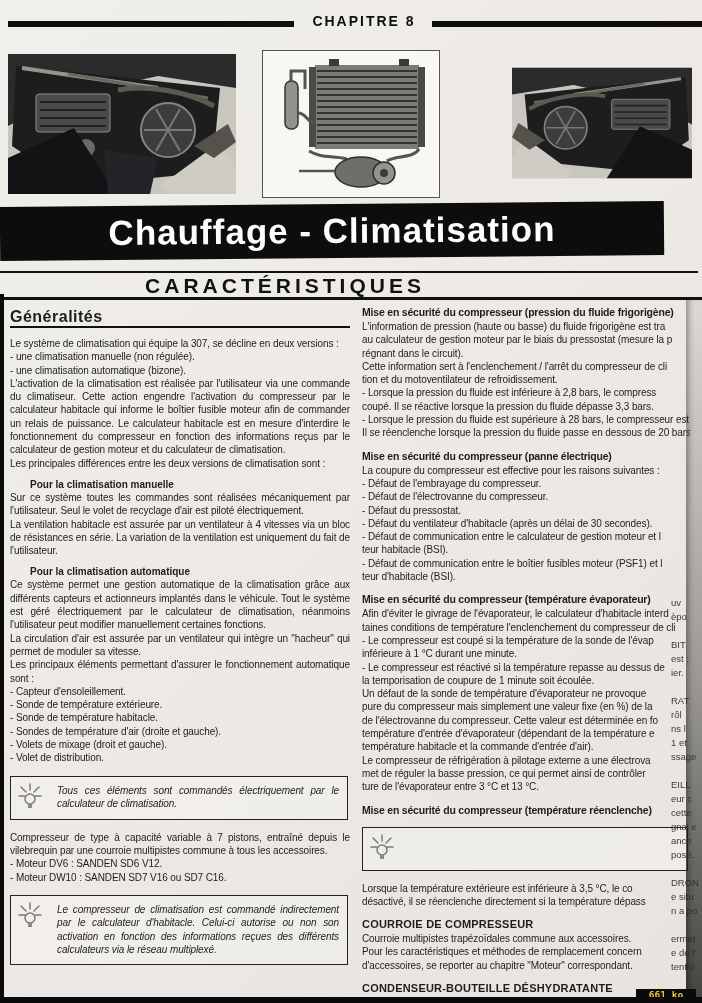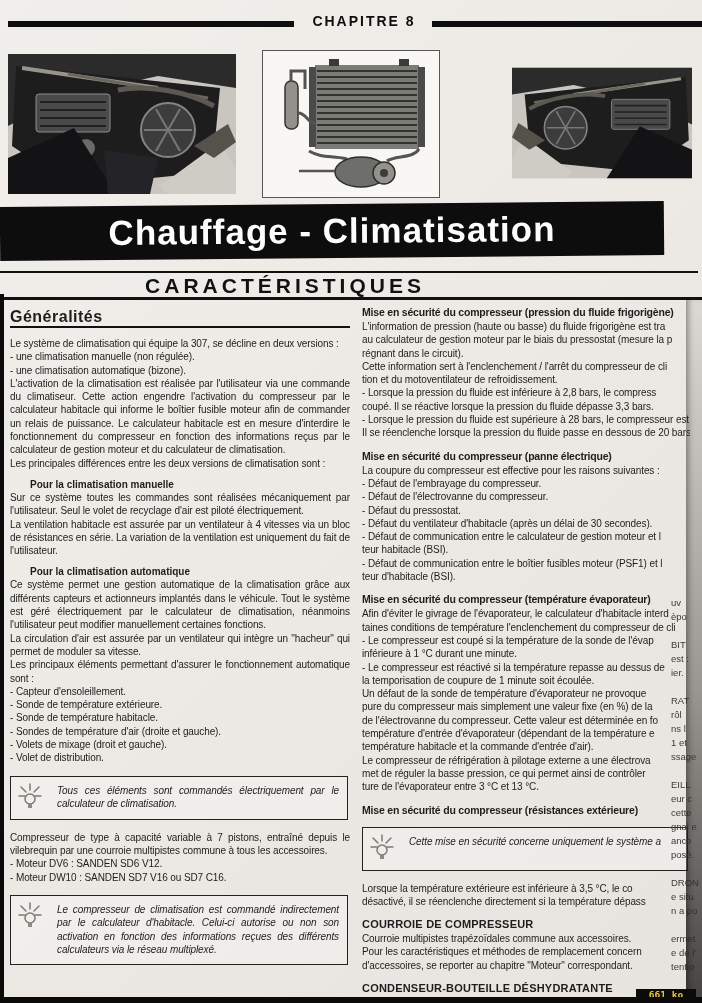--- a/index.html
+++ b/index.html
@@ -253,36 +253,35 @@
 la temporisation de coupure de 1 minute soit écoulée.
 Un défaut de la sonde de température d'évaporateur ne provoque
 pure du compresseur mais simplement une valeur fixe (en %) de la
 de l'électrovanne du compresseur. Cette valeur est déterminée en fo
 température d'entrée d'évaporateur (dépendant de la température e
 température habitacle et la commande d'entrée d'air).
 Le compresseur de réfrigération à pilotage externe a une électrova
 met de réguler la basse pression, ce qui permet ainsi de contrôler
 ture de l'évaporateur entre 3 °C et 13 °C.</div>
 
-  <div class="h3">Mise en sécurité du compresseur (résistances extérieure)</div>
+  <div class="h3">Mise en sécurité du compresseur (température réenclenche)</div>
   <div class="note">
     <span class="bulb">
       <svg width="24" height="28" viewBox="0 0 24 28">
         <g stroke="#7d7a74" stroke-width="1.5" fill="none" stroke-linecap="round">
           <path d="M3,4 L8,9"></path>
             <path d="M21,4 L16,9"></path>
             <path d="M1,13 L7,13"></path>
             <path d="M23,13 L17,13"></path>
             <path d="M12,1 L12,7"></path>
           <circle cx="12" cy="16" r="5"></circle>
           <path d="M10,21 h4 v4 h-4 z" fill="#8d8a84" stroke="none"></path>
         </g>
       </svg>
     </span>
-    <p>Cette mise en sécurité concerne uniquement le système a</p>
   </div>
   <div class="lines">Lorsque la température extérieure est inférieure à 3,5 °C, le co
 désactivé, il se réenclenche directement si la température dépass</div>
 
   <div class="caps">COURROIE DE COMPRESSEUR</div>
   <div class="lines">Courroie multipistes trapézoïdales commune aux accessoires.
 Pour les caractéristiques et méthodes de remplacement concern
 d'accessoires, se reporter au chapitre "Moteur" correspondant.</div>
 
   <div class="caps">CONDENSEUR-BOUTEILLE DÉSHYDRATANTE</div>

